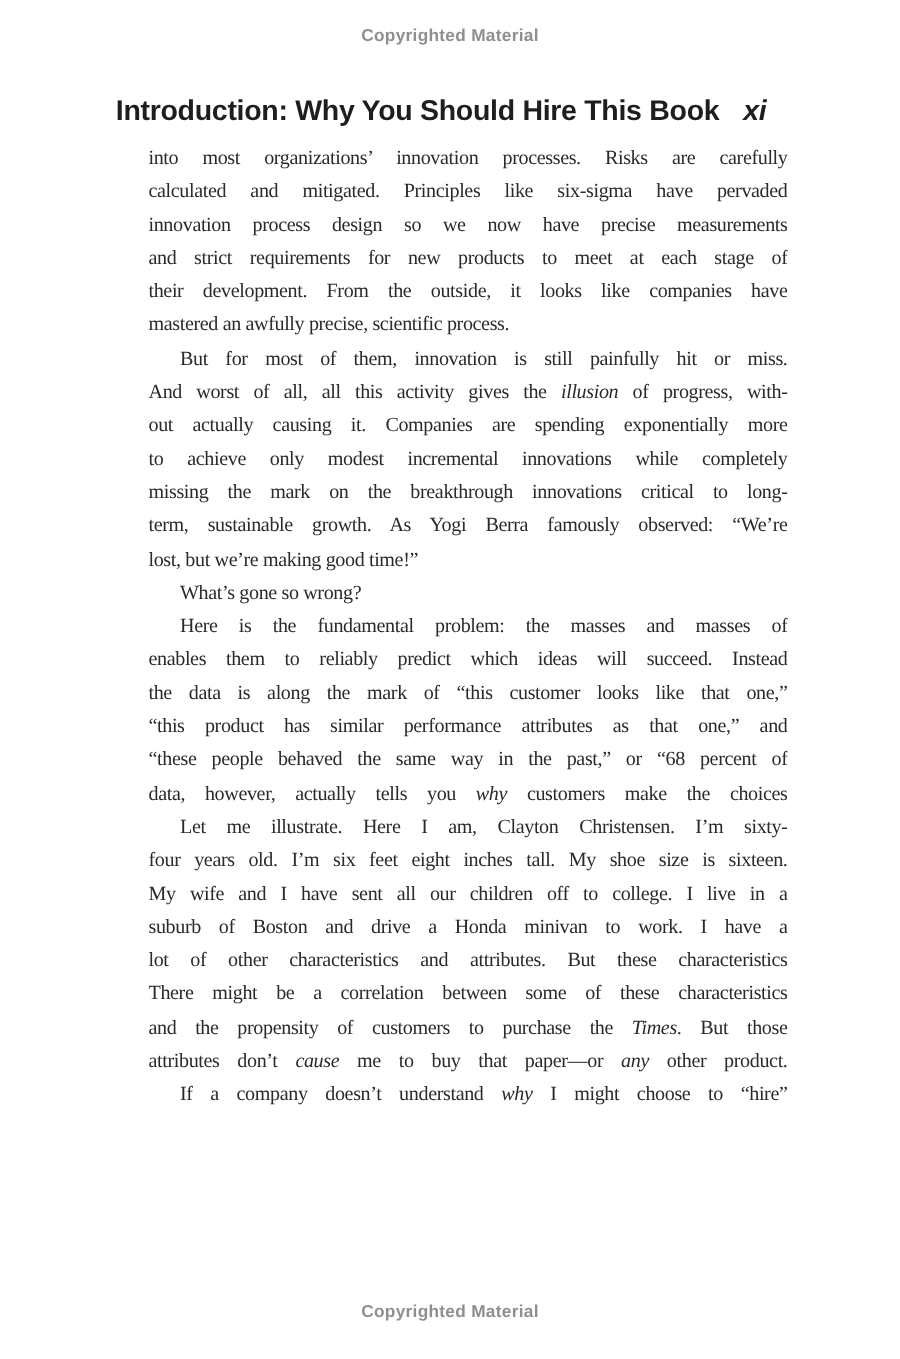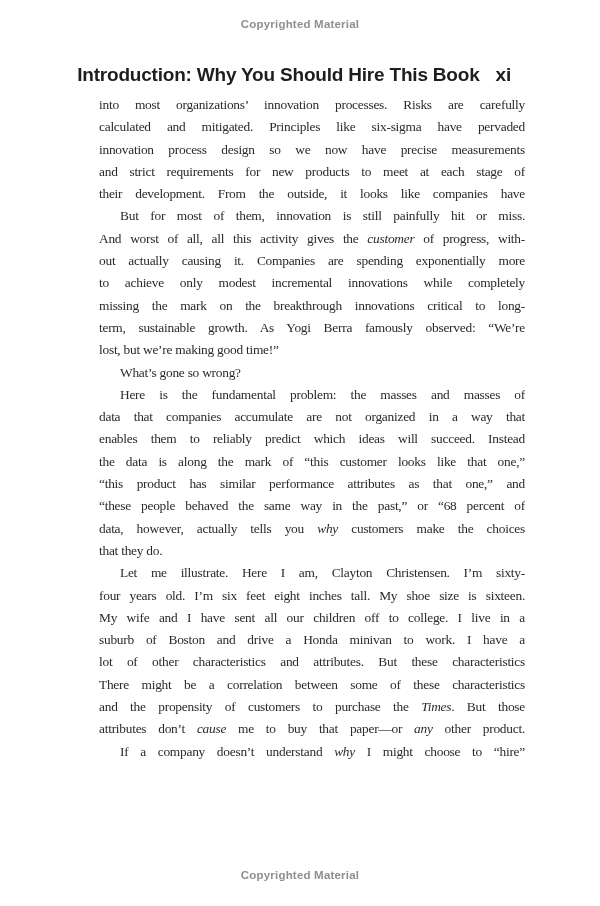--- a/index.html
+++ b/index.html
@@ -32,21 +32,21 @@
     display: flex;
     justify-content: flex-end;
     align-items: baseline;
     font-family: "Liberation Sans", sans-serif;
     font-weight: 700;
     font-size: 19px;
     letter-spacing: -0.2px;
     color: #1e1e1e;
     white-space: nowrap;
   }
-  .running-header .pagenum { margin-left: 16px; }
+  .running-header .pagenum { margin-left: 16px; font-style: italic; }
   .body-text {
     position: absolute;
     left: 99px;
     top: 94px;
     width: 426px;
     font-size: 13.4px;
     letter-spacing: -0.25px;
     color: #2a2a2a;
   }
   .line {
@@ -75,36 +75,35 @@
     <span>Introduction: Why You Should Hire This Book</span>
     <span class="pagenum">xi</span>
   </div>
 
   <div class="body-text">
       <div class="line"><span>into most organizations’ innovation processes. Risks are carefully</span></div>
       <div class="line"><span>calculated and mitigated. Principles like six-sigma have pervaded</span></div>
       <div class="line"><span>innovation process design so we now have precise measurements</span></div>
       <div class="line"><span>and strict requirements for new products to meet at each stage of</span></div>
       <div class="line"><span>their development. From the outside, it looks like companies have</span></div>
+      <div class="line end"><span>mastered an awfully precise, scientific process.</span></div>
       <div class="line ind"><span>But for most of them, innovation is still painfully hit or miss.</span></div>
-      <div class="line"><span>And worst of all, all this activity gives the </span><em>customer</em><span> of progress, with-</span></div>
+      <div class="line"><span>And worst of all, all this activity gives the </span><em>illusion</em><span> of progress, with-</span></div>
       <div class="line"><span>out actually causing it. Companies are spending exponentially more</span></div>
       <div class="line"><span>to achieve only modest incremental innovations while completely</span></div>
       <div class="line"><span>missing the mark on the breakthrough innovations critical to long-</span></div>
       <div class="line"><span>term, sustainable growth. As Yogi Berra famously observed: “We’re</span></div>
       <div class="line end"><span>lost, but we’re making good time!”</span></div>
       <div class="line ind end"><span>What’s gone so wrong?</span></div>
       <div class="line ind"><span>Here is the fundamental problem: the masses and masses of</span></div>
-      <div class="line"><span>data that companies accumulate are not organized in a way that</span></div>
       <div class="line"><span>enables them to reliably predict which ideas will succeed. Instead</span></div>
       <div class="line"><span>the data is along the mark of “this customer looks like that one,”</span></div>
       <div class="line"><span>“this product has similar performance attributes as that one,” and</span></div>
       <div class="line"><span>“these people behaved the same way in the past,” or “68 percent of</span></div>
       <div class="line"><span>data, however, actually tells you </span><em>why</em><span> customers make the choices</span></div>
-      <div class="line end"><span>that they do.</span></div>
       <div class="line ind"><span>Let me illustrate. Here I am, Clayton Christensen. I’m sixty-</span></div>
       <div class="line"><span>four years old. I’m six feet eight inches tall. My shoe size is sixteen.</span></div>
       <div class="line"><span>My wife and I have sent all our children off to college. I live in a</span></div>
       <div class="line"><span>suburb of Boston and drive a Honda minivan to work. I have a</span></div>
       <div class="line"><span>lot of other characteristics and attributes. But these characteristics</span></div>
       <div class="line"><span>There might be a correlation between some of these characteristics</span></div>
       <div class="line"><span>and the propensity of customers to purchase the </span><em>Times</em><span>. But those</span></div>
       <div class="line"><span>attributes don’t </span><em>cause</em><span> me to buy that paper—or </span><em>any</em><span> other product.</span></div>
       <div class="line ind"><span>If a company doesn’t understand </span><em>why</em><span> I might choose to “hire”</span></div>
     </div>

